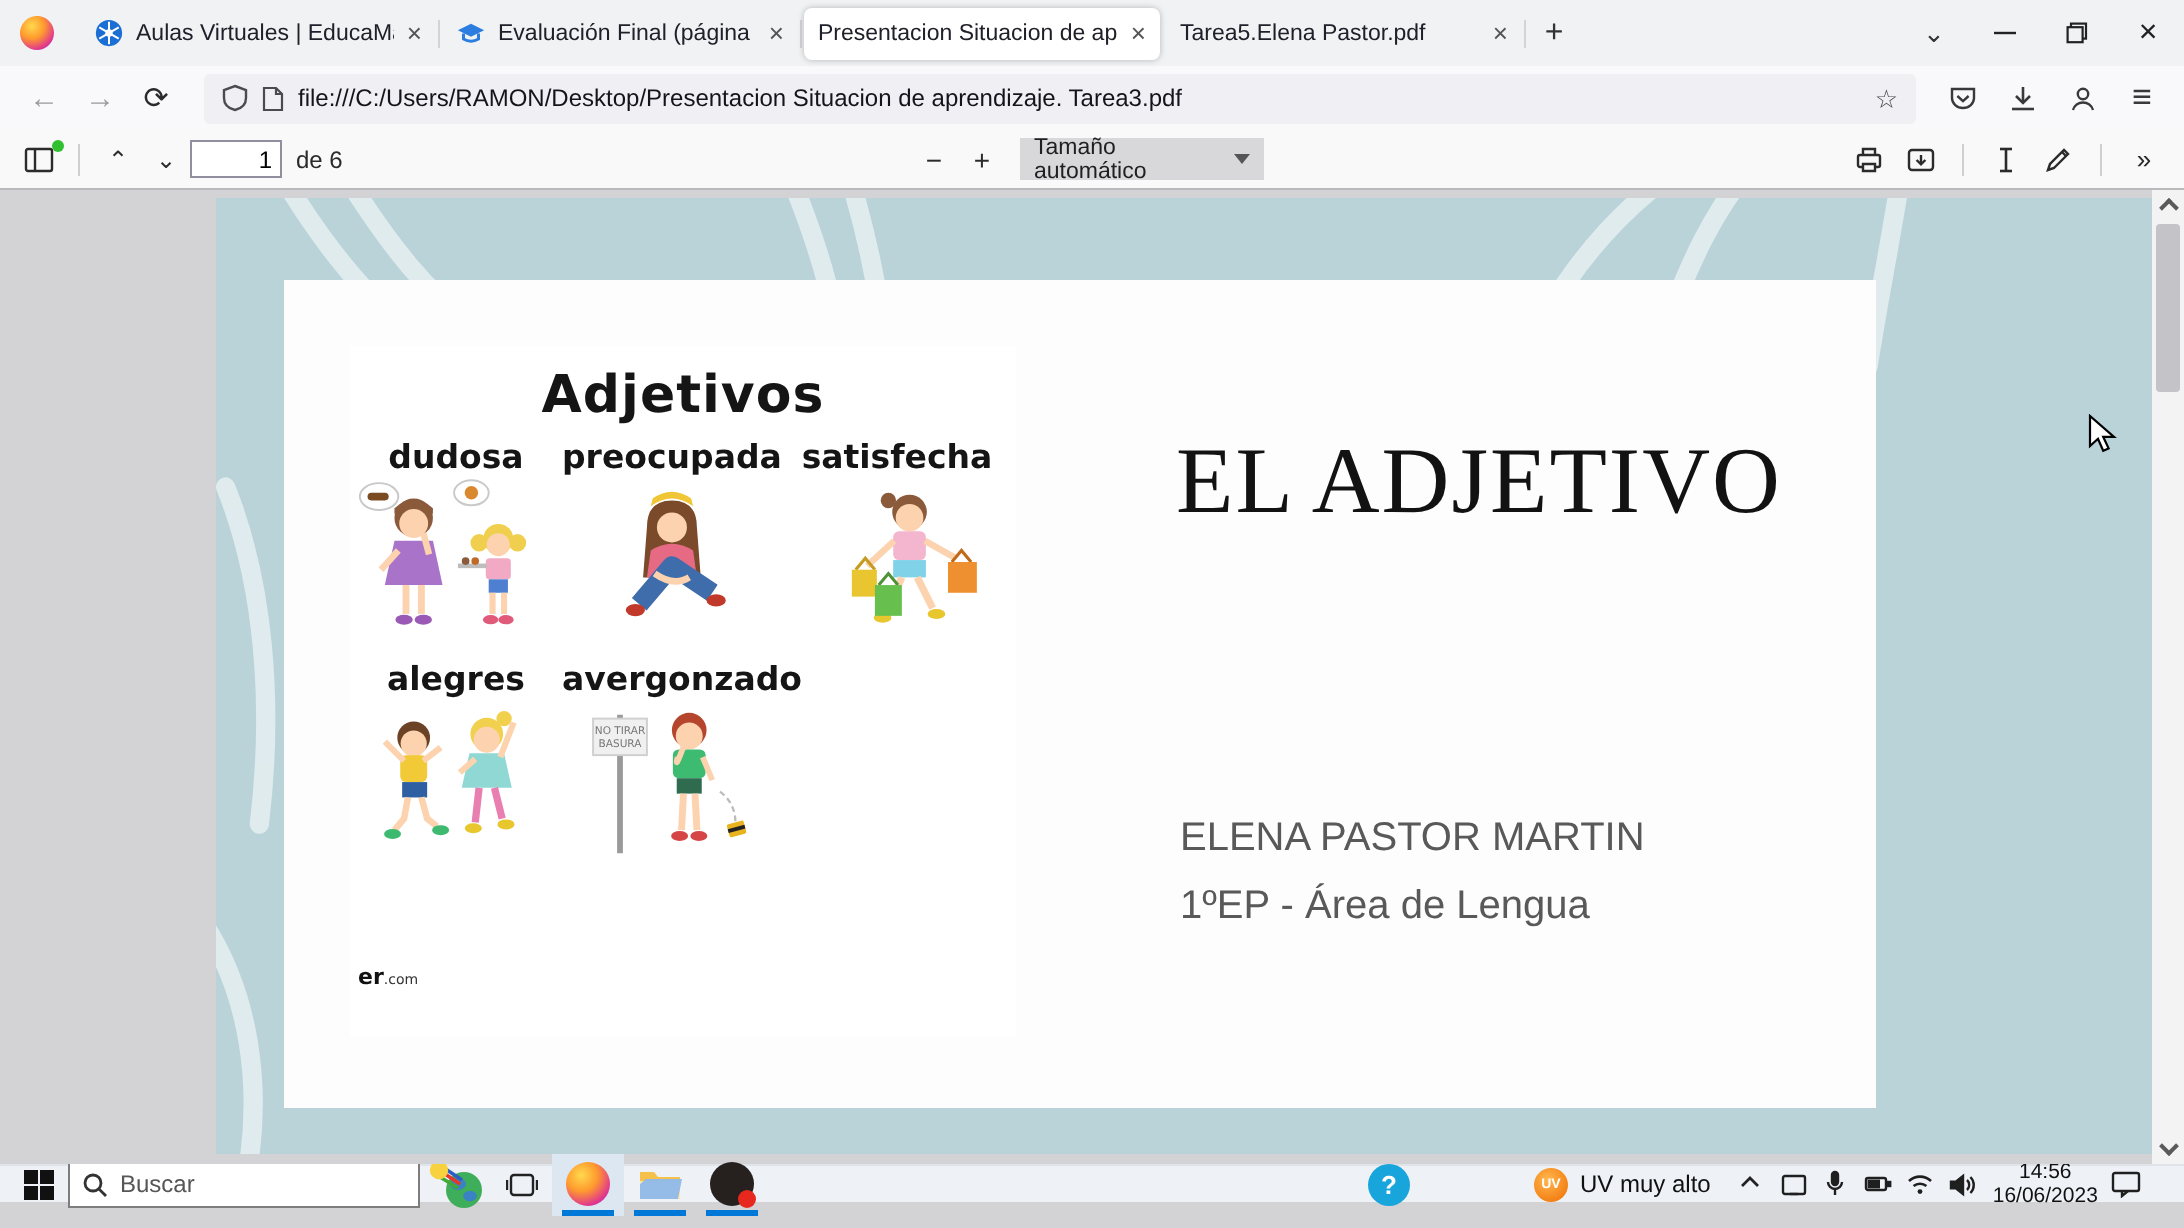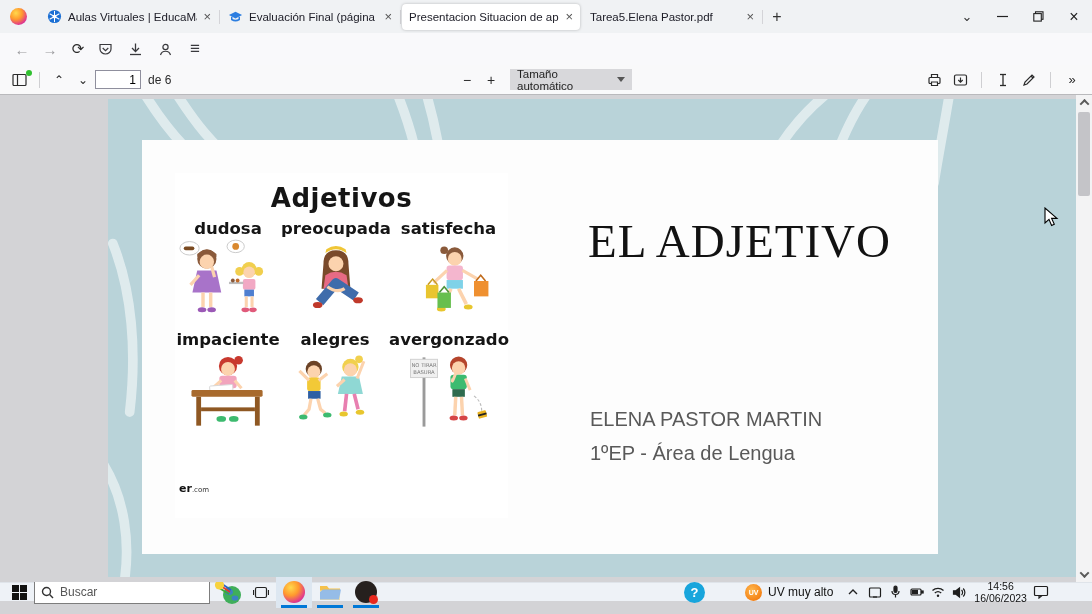--- a/index.html
+++ b/index.html
@@ -82,21 +82,21 @@
   .searchbox input::placeholder { color:#565656; }
   .appcell { width:36px; height:31px; display:flex; align-items:center; justify-content:center; position:relative; }
   .appcell.running::after { content:""; position:absolute; bottom:0; left:5px; right:5px; height:2.5px; background:#0078d7; }
   .appcell.focused { background:#dde7f1; }
   .appico { width:22px; height:22px; }
   .fxico { border-radius:50%; background:radial-gradient(circle at 35% 30%, #ffd94d, #ff9a2e 38%, #e2398b 72%, #7a2ccc 100%); }
   .darkapp { border-radius:50%; background:#26201e; position:relative; }
   .darkapp::after { content:""; position:absolute; right:-1px; bottom:-1px; width:9px; height:9px; border-radius:50%; background:#e8281e; }
   .helpico { width:21px; height:21px; border-radius:50%; background:#18a5dc; color:#fff; font-size:13px; font-weight:700;
              display:flex; align-items:center; justify-content:center; margin-left:300px; }
-  .uvgroup { display:flex; align-items:center; gap:6px; margin-left:40px;justify-content:center; }
+  .uvgroup { display:flex; align-items:center; gap:6px; margin-left:62px;justify-content:center; }
   .uvbadge { width:17px; height:17px; border-radius:50%; background:radial-gradient(circle at 40% 35%, #ffb74d, #ef6c00); color:#fff;
              font-size:7px; font-weight:700; display:flex; align-items:center; justify-content:center; }
   .uvlabel { font-size:12px; color:#111; }
   .traychev { margin-left:12px; width:16px; text-align:center; font-size:10px; color:#222; }
   .trayicons { display:flex; align-items:center; gap:2px; margin-left:4px; }
   .tico { width:19px; height:31px; display:flex; align-items:center; justify-content:center; }
   .clock { margin-left:6px; text-align:center; font-size:10.5px; line-height:12px; color:#111; }
   .action { width:28px; }
 </style>
 </head>
@@ -155,20 +155,31 @@
     </div>
     <div class="winctl" style="font-size:16px;">×</div>
   </div>
 </div>
 
 <div class="navbar">
   <div class="navbtn dim">←</div>
   <div class="navbtn dim">→</div>
   <div class="navbtn dark">⟳</div>
 
+  <div class="urlbar">
+    <svg width="13" height="14" viewBox="0 0 13 14">
+      <path d="M6.5,1 L12,3 v4 c0,3.3 -2.5,5.3 -5.5,6 C3.5,12.3 1,10.3 1,7 V3 z" fill="none" stroke="#4a4a4f" stroke-width="1.2"></path>
+    </svg>
+    <svg width="11" height="13" viewBox="0 0 11 13">
+      <path d="M1,1 h6 l3,3 v8 h-9 z" fill="none" stroke="#4a4a4f" stroke-width="1.1"></path>
+        <path d="M7,1 v3 h3" fill="none" stroke="#4a4a4f" stroke-width="1.1"></path>
+    </svg>
+    <span class="url-text">file:///C:/Users/RAMON/Desktop/Presentacion Situacion de aprendizaje. Tarea3.pdf</span>
+    <span class="star">☆</span>
+  </div>
 
   <div class="navend">
     <div class="navico">
       <svg width="15" height="15" viewBox="0 0 15 15" fill="none" stroke="#39393d" stroke-width="1.2">
         <path d="M2,2.5 h11 v4.5 a5.5,5 0 0 1 -11,0 z"></path>
           <polyline points="4.7,6 7.5,8.6 10.3,6"></polyline>
       </svg>
     </div>
     <div class="navico">
       <svg width="15" height="15" viewBox="0 0 15 15" fill="none" stroke="#39393d" stroke-width="1.3">
@@ -345,38 +356,20 @@
               <path d="M42,56 l5,-6 5,6" fill="none" stroke="#4e9338" stroke-width="1.6"></path>
               <rect x="40" y="56" width="14" height="16" fill="#67bf4e"></rect>
               <path d="M80,44 l5,-6 5,6" fill="none" stroke="#c06a1a" stroke-width="1.6"></path>
               <rect x="78" y="44" width="15" height="16" fill="#ef9030"></rect>
             </svg>
           </div>
         </div>
 
         <div class="figrow">
           <div class="figcell">
-            <div class="figlabel">impaciente</div>
-            <svg viewBox="0 0 104 88">
-              <circle cx="52" cy="17" r="9.5" fill="#c8392e"></circle>
-              <circle cx="63" cy="11" r="4.5" fill="#c8392e"></circle>
-              <circle cx="52" cy="20" r="7.2" fill="#fcd3ae"></circle>
-              <rect x="43" y="27" width="18" height="13" rx="3" fill="#f2a4bd"></rect>
-              <line x1="45" y1="32" x2="36" y2="40" stroke="#fcd3ae" stroke-width="3.2"></line>
-              <line x1="59" y1="32" x2="66" y2="40" stroke="#fcd3ae" stroke-width="3.2"></line>
-              <rect x="33" y="37" width="24" height="6" rx="1" fill="#fff" stroke="#d8d8d8" transform="rotate(-4 45 40)"></rect>
-              <rect x="14" y="42" width="74" height="7" rx="1.5" fill="#a86a2d"></rect>
-              <rect x="19" y="49" width="5" height="30" fill="#8f5823"></rect>
-              <rect x="80" y="49" width="5" height="30" fill="#8f5823"></rect>
-              <rect x="24" y="60" width="56" height="4" fill="#8f5823"></rect>
-              <ellipse cx="45" cy="72" rx="5" ry="3" fill="#3dba6f"></ellipse>
-                <ellipse cx="58" cy="72" rx="5" ry="3" fill="#3dba6f"></ellipse>
-            </svg>
-          </div>
-          <div class="figcell">
             <div class="figlabel">alegres</div>
             <svg viewBox="0 0 104 88">
               <circle cx="30" cy="20" r="8.5" fill="#6b4226"></circle>
               <circle cx="30" cy="23" r="6.8" fill="#fcd3ae"></circle>
               <rect x="23" y="29" width="14" height="14" rx="3" fill="#f2c937"></rect>
               <line x1="25" y1="32" x2="15" y2="22" stroke="#fcd3ae" stroke-width="3.2"></line>
               <line x1="35" y1="32" x2="44" y2="25" stroke="#fcd3ae" stroke-width="3.2"></line>
               <rect x="24" y="43" width="13" height="8" fill="#2e5fa3"></rect>
               <path d="M27,51 l-2,11 -5,6" fill="none" stroke="#fcd3ae" stroke-width="3.4"></path>
               <path d="M34,51 l3,11 5,4" fill="none" stroke="#fcd3ae" stroke-width="3.4"></path>

